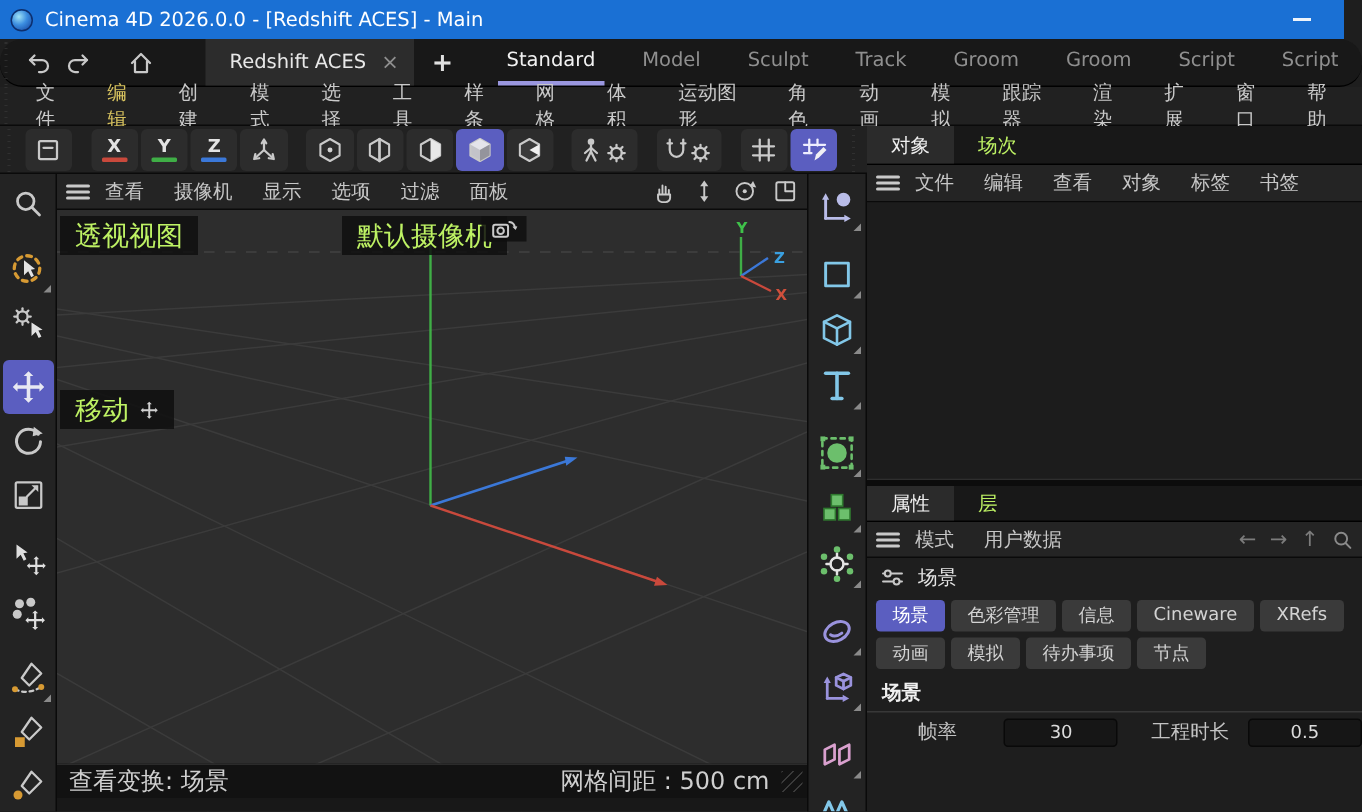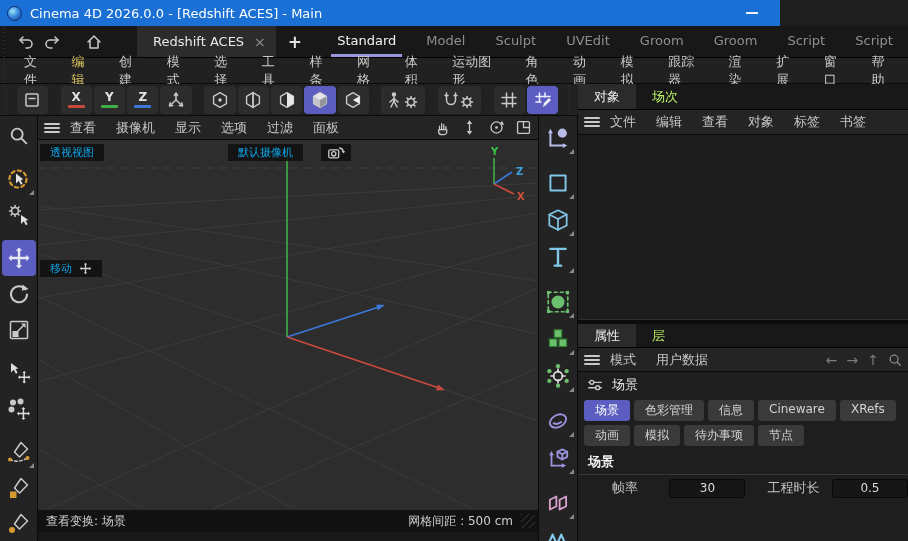--- a/index.html
+++ b/index.html
@@ -3,26 +3,26 @@
 <meta charset="utf-8">
 <style>
   * { margin:0; padding:0; box-sizing:border-box; }
   html,body { width:908px; height:541px; overflow:hidden; }
   body { position:relative; background:#1e1e1e; font-family:"DejaVu Sans","Liberation Sans",sans-serif; color:#c9c9c9; font-size:13px; -webkit-font-smoothing:antialiased; }
   .abs { position:absolute; }
   .flex { display:flex; align-items:center; }
   svg.ic { stroke:#c9c9c9; fill:none; stroke-width:1.5; stroke-linecap:round; stroke-linejoin:round; display:block; }
 
   
-  .titlebar { left:0; top:0; width:780px; height:26px; background:#1a70d4; display:flex; align-items:center; color:#fff; padding-left:7px; gap:8px; }
+  .titlebar { left:0; top:0; width:896px; height:26px; background:#1a70d4; display:flex; align-items:center; color:#fff; padding-left:7px; gap:8px; }
   .appicon { width:15px; height:15px; border-radius:50%; background:radial-gradient(circle at 35% 32%, #9fe2f5 0%, #3b8de0 45%, #123f9a 100%); border:1px solid #0d2f6e; }
   .win-min { margin-left:auto; margin-right:22px; width:12px; height:2px; background:#eef4fb; }
 
   
-  .tabrow { left:0; top:26px; width:908px; height:32px; background:#181818; border-bottom:1px solid #000; display:flex; align-items:stretch; }
+  .tabrow { left:0; top:26px; width:908px; height:32px; background:#181818; border-bottom:1px solid #000; display:flex; align-items:stretch;border-radius:15px; }
   .grip { width:7px; height:100%; background:repeating-linear-gradient(0deg,#3a3a3a 0 1px,transparent 1px 4px); background-size:2px 100%; background-repeat:repeat-y; margin:0 3px; opacity:.6; }
   .tr-btn { width:26px; display:flex; align-items:center; justify-content:center; color:#9d9d9d; font-size:15px; }
   .doc-tab { margin-left:30px; background:#2c2c2c; display:flex; align-items:center; gap:10px; padding:0 10px 0 16px; color:#e8e8e8; }
   .doc-close { color:#8f8f8f; font-size:14px; }
   .tab-add { display:flex; align-items:center; padding:0 12px; color:#e0e0e0; font-size:17px; font-weight:bold; }
   .layouts { flex:1; display:flex; align-items:stretch; justify-content:space-around; margin-left:8px; }
   .layout-tab { display:flex; align-items:center; padding:0 6px; color:#8f8f8f; border-bottom:3px solid transparent; }
   .layout-tab.active { color:#f2f2f2; border-bottom-color:#9a97e0; }
 
   
@@ -44,22 +44,22 @@
   .lcell.on { background:#5b5ec0; }
   .lgap { height:7px; flex:none; }
   .subtri::after { content:""; position:absolute; right:2px; bottom:2px; border-left:5px solid transparent; border-bottom:5px solid #8a8a8a; }
 
   
   .vp { left:38px; top:116px; width:500px; height:425px; background:#2d2d2d; }
   .vp-menu { left:0; top:0; width:500px; height:24px; background:#242424; display:flex; align-items:center; gap:0; border-bottom:1px solid #0a0a0a; padding:0 6px; }
   .vp-menu .mi { padding:0 10px; color:#c6c6c6; }
   .vp-nav { margin-left:auto; display:flex; gap:10px; align-items:center; }
   .vp-canvas { left:0; top:24px; width:500px; height:401px; overflow:hidden; }
-  .vp-label { background:#0f0f0fd9; color:#0ea5e9; padding:1px 10px; font-size:11px; }
-  .vp-status { left:0; right:0; bottom:9px; height:23px; background:#121212; border-top:1px solid #2b2b2b; display:flex; align-items:center; font-size:12px; color:#cfcfcf; }
+  .vp-label { background:#0f0f0fd9; color:#bef264; padding:1px 10px; font-size:18px; }
+  .vp-status { left:0; right:0; bottom:9px; height:23px; background:#121212; border-top:1px solid #2b2b2b; display:flex; align-items:center; font-size:16px; color:#cfcfcf; }
   .vp-bottomgap { left:0; right:0; bottom:0; height:9px; background:#181818; }
   .grip-diag { width:14px; height:14px; margin:0 3px 0 8px; background:repeating-linear-gradient(135deg,#3a3a3a 0 1px,transparent 1px 5px); }
 
   
   .mpal { left:538px; top:116px; width:40px; height:425px; background:#232323; border-left:1px solid #0a0a0a; border-right:1px solid #0a0a0a; display:flex; flex-direction:column; align-items:center; padding-top:3px; overflow:hidden; }
   .mcell { width:36px; height:37px; border-radius:4px; display:flex; align-items:center; justify-content:center; position:relative; flex:none; }
   .mgap { height:8px; flex:none; }
 
   
   .rpanel { left:578px; top:84px; width:330px; height:457px; background:#1e1e1e; display:flex; flex-direction:column; overflow:hidden; }
@@ -112,21 +112,21 @@
   </span>
   <div class="doc-tab">
     <span>Redshift ACES</span>
     <span class="doc-close">×</span>
   </div>
   <span class="tab-add">+</span>
   <div class="layouts">
     <span class="layout-tab active">Standard</span>
     <span class="layout-tab">Model</span>
     <span class="layout-tab">Sculpt</span>
-    <span class="layout-tab">UVEdit</span>
+    <span class="layout-tab">Track</span>
     <span class="layout-tab">Groom</span>
     <span class="layout-tab">Groom</span>
     <span class="layout-tab">Script</span>
     <span class="layout-tab">Script</span>
   </div>
 </div>
 
 <div class="abs menubar">
   <span class="grip"></span>
   <span class="mi">文件</span>

